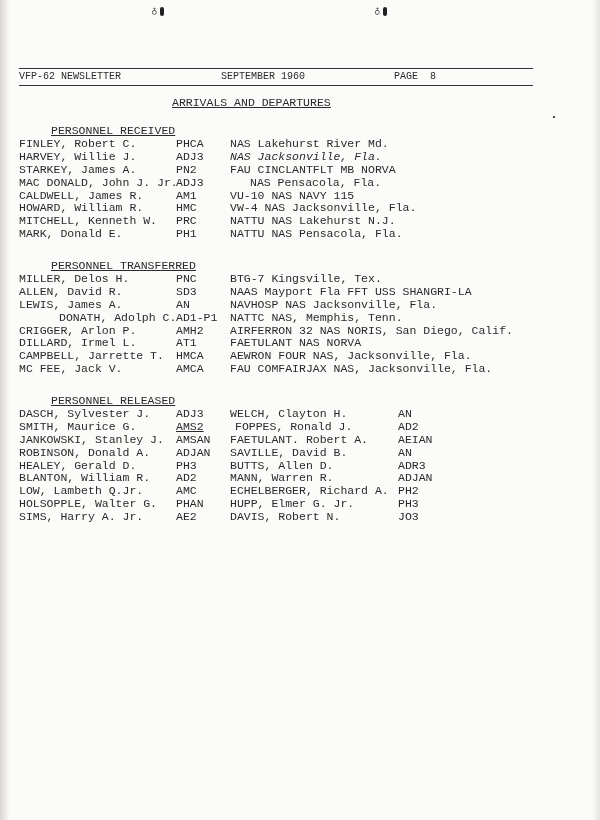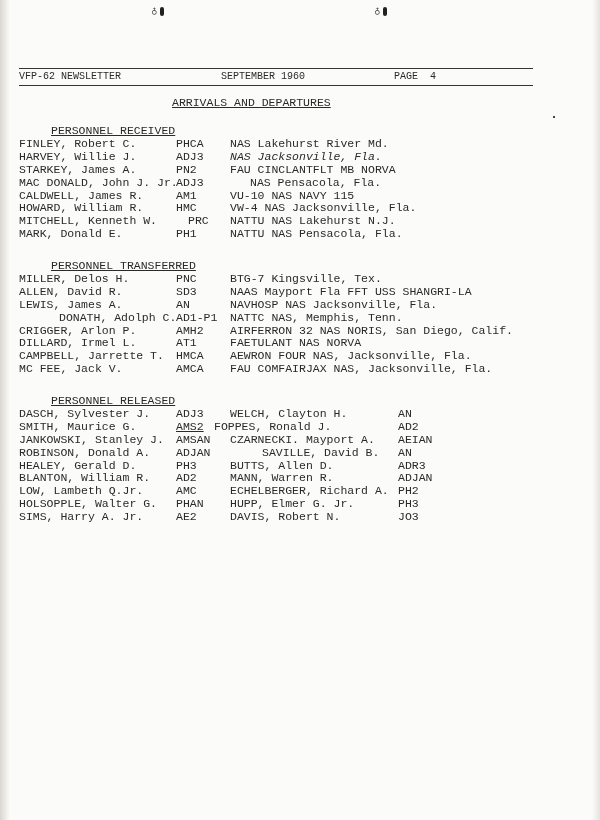--- a/index.html
+++ b/index.html
@@ -52,36 +52,36 @@
 
 <div class="left-edge"></div>
 <div class="right-edge"></div>
 
 <div class="punch" style="left:147px;">♁<span class="dot"></span></div>
 <div class="punch" style="left:370px;">♁<span class="dot"></span></div>
 
 <div class="header">
   <span style="left:0;">VFP-62 NEWSLETTER</span>
   <span style="left:202px;">SEPTEMBER 1960</span>
-  <span style="left:375px;">PAGE  4</span>
+  <span style="left:375px;">PAGE  8</span>
 </div>
 
 <div class="doc-title">ARRIVALS AND DEPARTURES</div>
 <div class="stray-dot"></div>
 
 <div class="section" style="top:124px;">
   <div class="section-title">PERSONNEL RECEIVED</div>
   <div id="received-rows">
       <div class="row"><span style="left: 0px;">FINLEY, Robert C.</span><span style="left: 157px;">PHCA</span><span style="left: 211px;">NAS Lakehurst River Md.</span></div>
       <div class="row"><span style="left: 0px;">HARVEY, Willie J.</span><span style="left: 157px;">ADJ3</span><span style="left: 211px; font-style: italic;">NAS Jacksonville, Fla.</span></div>
       <div class="row"><span style="left: 0px;">STARKEY, James A.</span><span style="left: 157px;">PN2</span><span style="left: 211px;">FAU CINCLANTFLT MB NORVA</span></div>
       <div class="row"><span style="left: 0px;">MAC DONALD, John J. Jr.</span><span style="left: 157px;">ADJ3</span><span style="left: 211px; padding-left: 20px;">NAS Pensacola, Fla.</span></div>
       <div class="row"><span style="left: 0px;">CALDWELL, James R.</span><span style="left: 157px;">AM1</span><span style="left: 211px;">VU-10 NAS NAVY 115</span></div>
       <div class="row"><span style="left: 0px;">HOWARD, William R.</span><span style="left: 157px;">HMC</span><span style="left: 211px;">VW-4 NAS Jacksonville, Fla.</span></div>
-      <div class="row"><span style="left: 0px;">MITCHELL, Kenneth W.</span><span style="left: 153px; padding-left: 16px;">PRC</span><span style="left: 211px;">NATTU NAS Lakehurst N.J.</span></div>
+      <div class="row"><span style="left: 0px;">MITCHELL, Kenneth W.</span><span style="left: 141px; padding-left: 16px;">PRC</span><span style="left: 211px;">NATTU NAS Lakehurst N.J.</span></div>
       <div class="row"><span style="left: 0px;">MARK, Donald E.</span><span style="left: 157px;">PH1</span><span style="left: 211px;">NATTU NAS Pensacola, Fla.</span></div>
     </div>
 </div>
 
 <div class="section" style="top:259px;">
   <div class="section-title">PERSONNEL TRANSFERRED</div>
   <div id="transferred-rows">
       <div class="row"><span style="left: 0px;">MILLER, Delos H.</span><span style="left: 157px;">PNC</span><span style="left: 211px;">BTG-7 Kingsville, Tex.</span></div>
       <div class="row"><span style="left: 0px;">ALLEN, David R.</span><span style="left: 157px;">SD3</span><span style="left: 211px;">NAAS Mayport Fla FFT USS SHANGRI-LA</span></div>
       <div class="row"><span style="left: 0px;">LEWIS, James A.</span><span style="left: 157px;">AN</span><span style="left: 211px;">NAVHOSP NAS Jacksonville, Fla.</span></div>
@@ -90,22 +90,22 @@
       <div class="row"><span style="left: 0px;">DILLARD, Irmel L.</span><span style="left: 157px;">AT1</span><span style="left: 211px;">FAETULANT NAS NORVA</span></div>
       <div class="row"><span style="left: 0px;">CAMPBELL, Jarrette T.</span><span style="left: 157px;">HMCA</span><span style="left: 211px;">AEWRON FOUR NAS, Jacksonville, Fla.</span></div>
       <div class="row"><span style="left: 0px;">MC FEE, Jack V.</span><span style="left: 157px;">AMCA</span><span style="left: 211px;">FAU COMFAIRJAX NAS, Jacksonville, Fla.</span></div>
     </div>
 </div>
 
 <div class="section" style="top:394px;">
   <div class="section-title">PERSONNEL RELEASED</div>
   <div id="released-rows">
       <div class="row"><span style="left: 0px;">DASCH, Sylvester J.</span><span style="left: 157px;">ADJ3</span><span style="left: 211px;">WELCH, Clayton H.</span><span style="left: 379px;">AN</span></div>
-      <div class="row"><span style="left: 0px;">SMITH, Maurice G.</span><span style="left: 157px; text-decoration: underline;">AMS2</span><span style="left: 195px;">FOPPES, Ronald J.</span><span style="left: 379px;">AD2</span></div>
-      <div class="row"><span style="left: 0px;">JANKOWSKI, Stanley J.</span><span style="left: 157px;">AMSAN</span><span style="left: 211px;">CZARNECKI. Mayport A.</span><span style="left: 379px;">AEIAN</span></div>
-      <div class="row"><span style="left: 0px;">ROBINSON, Donald A.</span><span style="left: 157px;">ADJAN</span><span style="left: 211px; margin-left: 32px;">SAVILLE, David B.</span><span style="left: 379px;">AN</span></div>
+      <div class="row"><span style="left: 0px;">SMITH, Maurice G.</span><span style="left: 157px; text-decoration: underline;">AMS2</span><span style="left: 216px;">FOPPES, Ronald J.</span><span style="left: 379px;">AD2</span></div>
+      <div class="row"><span style="left: 0px;">JANKOWSKI, Stanley J.</span><span style="left: 157px;">AMSAN</span><span style="left: 211px;">FAETULANT. Robert A.</span><span style="left: 379px;">AEIAN</span></div>
+      <div class="row"><span style="left: 0px;">ROBINSON, Donald A.</span><span style="left: 157px;">ADJAN</span><span style="left: 211px;">SAVILLE, David B.</span><span style="left: 379px;">AN</span></div>
       <div class="row"><span style="left: 0px;">HEALEY, Gerald D.</span><span style="left: 157px;">PH3</span><span style="left: 211px;">BUTTS, Allen D.</span><span style="left: 379px;">ADR3</span></div>
       <div class="row"><span style="left: 0px;">BLANTON, William R.</span><span style="left: 157px;">AD2</span><span style="left: 211px;">MANN, Warren R.</span><span style="left: 379px;">ADJAN</span></div>
       <div class="row"><span style="left: 0px;">LOW, Lambeth Q.Jr.</span><span style="left: 157px;">AMC</span><span style="left: 211px;">ECHELBERGER, Richard A.</span><span style="left: 379px;">PH2</span></div>
       <div class="row"><span style="left: 0px;">HOLSOPPLE, Walter G.</span><span style="left: 157px;">PHAN</span><span style="left: 211px;">HUPP, Elmer G. Jr.</span><span style="left: 379px;">PH3</span></div>
       <div class="row"><span style="left: 0px;">SIMS, Harry A. Jr.</span><span style="left: 157px;">AE2</span><span style="left: 211px;">DAVIS, Robert N.</span><span style="left: 379px;">JO3</span></div>
     </div>
 </div>
 
 </body></html>

